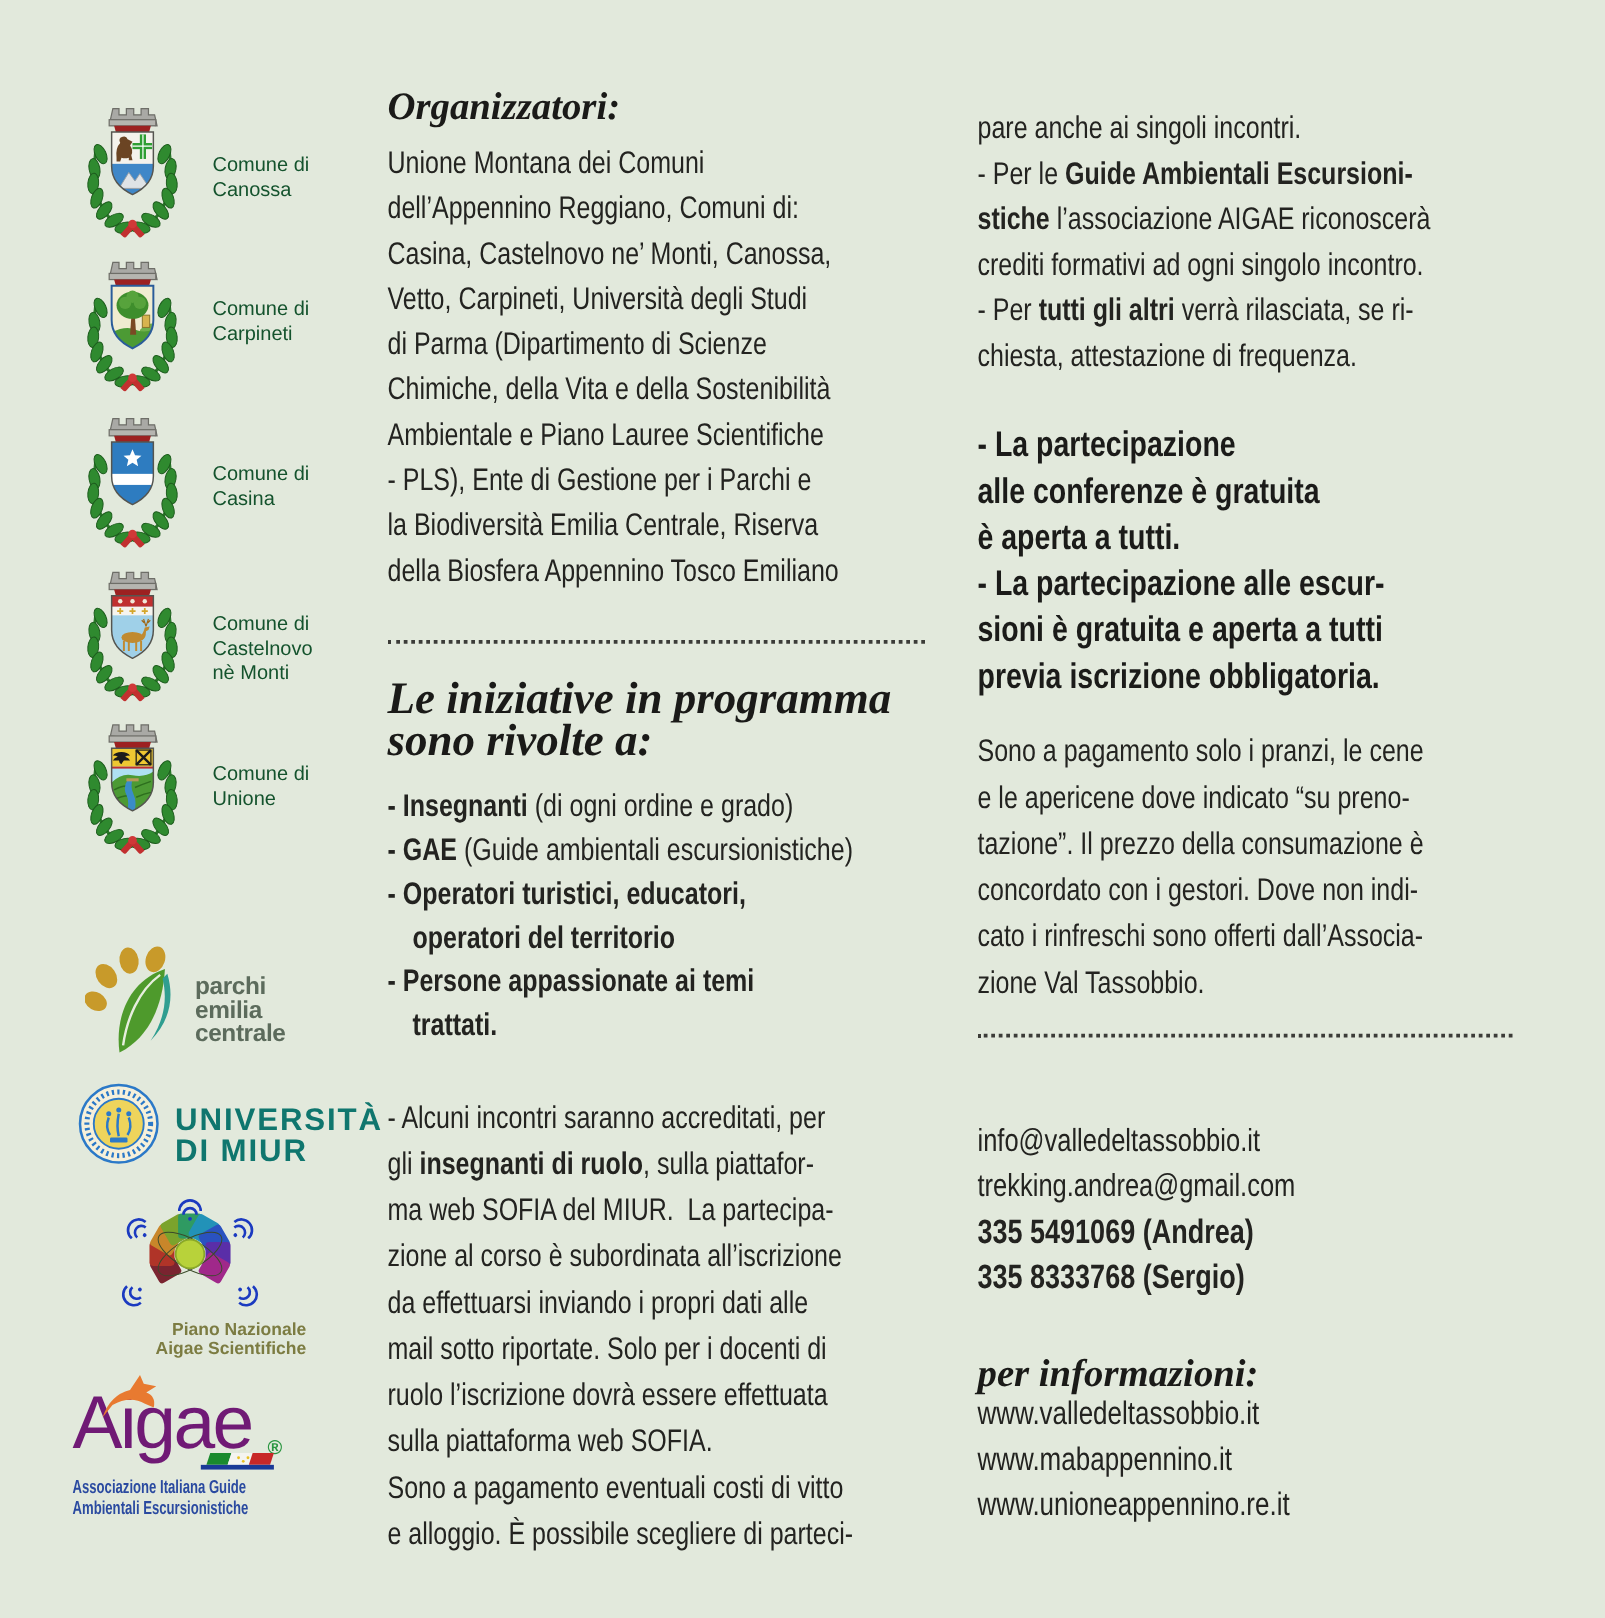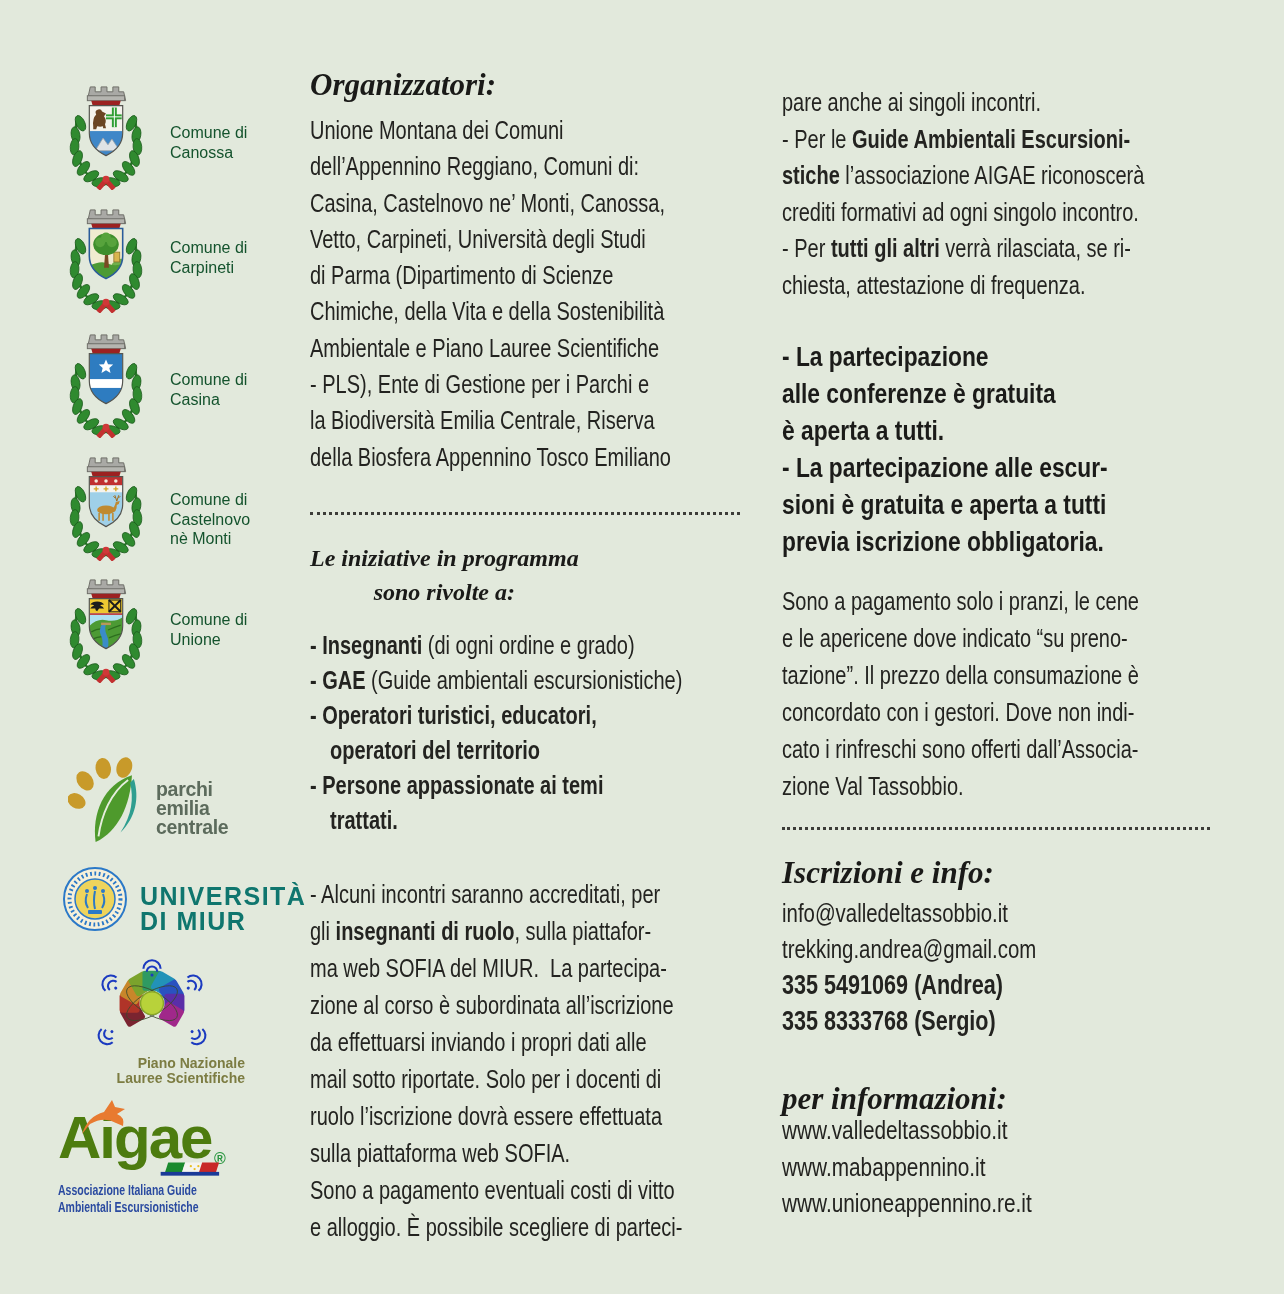--- a/index.html
+++ b/index.html
@@ -4,28 +4,28 @@
 <style>
   html,body{margin:0;padding:0;background:#e2e9dc;}
   .flyer{position:relative;width:1284px;height:1294px;background:#e2e9dc;overflow:hidden;
          font-family:"Liberation Sans",sans-serif;color:#232320;}
   .abs{position:absolute;}
   .cond{transform:scaleX(0.8);transform-origin:0 0;width:125%;}
   .ln{white-space:pre;}
   .b{font-weight:bold;}
   h1,h2,h3{margin:0;font-family:"Liberation Serif",serif;font-style:italic;font-weight:bold;color:#1a1a18;}
   .serifhead{font-size:31px;line-height:34px;}
-  .serifhead2{font-size:24px;line-height:34px;text-align:center;}
+  .serifhead2{font-size:36px;line-height:34px;}
   .body25{font-size:25px;line-height:37px;}
   .dotline{height:0;border-bottom:3px dotted #3c3c38;}
   .crest-label{font-size:16px;line-height:19.5px;color:#14532d;}
   .parchi-text{font-size:19.5px;line-height:19px;color:#5c6b5c;font-weight:bold;letter-spacing:-0.3px;}
   .unipr-text{font-size:25px;line-height:25px;color:#0f766e;font-weight:bold;letter-spacing:1.5px;}
   .pnls-text{font-size:14px;line-height:14.5px;color:#7c7c42;font-weight:bold;text-align:right;}
-  .aigae-word{font-size:60px;line-height:60px;font-weight:bold;color:#4d7c0f;letter-spacing:-2px;}
+  .aigae-word{font-size:60px;line-height:60px;font-weight:normal;color:#701a75;letter-spacing:-2px;}
   .aigae-reg{font-size:16px;font-weight:bold;color:#2a9640;}
   .aigae-text{font-size:15px;line-height:17px;font-weight:bold;color:#2a4aa0;transform:scaleX(0.7);transform-origin:0 0;width:143%;}
 </style>
 </head>
 <body>
 
 <div class="flyer">
 
   <svg width="0" height="0" style="position:absolute">
     <defs>
@@ -223,21 +223,21 @@
     <ellipse cx="65" cy="46" rx="30" ry="12" fill="none" stroke="#3a4a2a" stroke-width="0.8" transform="rotate(-30 65 46)"></ellipse>
     <circle cx="65" cy="46" r="12" fill="#b8d23a" stroke="#8aa828" stroke-width="1.5"></circle>
     <use href="#wifi" transform="translate(65,10)"></use>
     <use href="#wifi" transform="translate(22,26) rotate(-50)"></use>
     <use href="#wifi" transform="translate(108,26) rotate(50)"></use>
     <use href="#wifi" transform="translate(18,80) rotate(-130)"></use>
     <use href="#wifi" transform="translate(112,80) rotate(130)"></use>
   </svg>
   <div class="abs pnls-text" style="left:65px;top:1056px;width:180px">
     <div class="ln">Piano Nazionale</div>
-    <div class="ln">Lauree Scientifiche</div>
+    <div class="ln">Aigae Scientifiche</div>
   </div>
 
   <div class="abs aigae-word" style="left:58px;top:1108px">Aigae</div>
   <svg class="abs" style="left:78px;top:1096px" width="52" height="42" viewBox="0 0 52 42">
     <path d="M4,38 Q10,20 26,16 L34,4 l3,7 10,2 -8,5 q8,3 6,12 l-7,-3 q-12,-7 -26,1 z" fill="#e87a30"></path>
   </svg>
   <span class="abs aigae-reg" style="left:214px;top:1150px">®</span>
   <svg class="abs" style="left:155px;top:1162px" width="66" height="16" viewBox="0 0 70 16">
     <g transform="skewX(-18)">
       <rect x="14" y="0" width="18" height="10" fill="#1a8a2e"></rect>
@@ -320,21 +320,20 @@
     <div class="ln">Sono a pagamento solo i pranzi, le cene</div>
     <div class="ln">e le apericene dove indicato “su preno-</div>
     <div class="ln">tazione”. Il prezzo della consumazione è</div>
     <div class="ln">concordato con i gestori. Dove non indi-</div>
     <div class="ln">cato i rinfreschi sono offerti dall’Associa-</div>
     <div class="ln">zione Val Tassobbio.</div>
   </div>
 
   <div class="abs dotline" style="left:782px;top:827px;width:428px"></div>
 
-  <h3 class="abs serifhead" style="left:782px;top:856px">Iscrizioni e info:</h3>
 
   <div class="abs cond" style="left:782px;top:895px;font-size:25.5px;line-height:36px">
     <div class="ln">info@valledeltassobbio.it</div>
     <div class="ln">trekking.andrea@gmail.com</div>
     <div class="ln b" style="font-size:27px">335 5491069 (Andrea)</div>
     <div class="ln b" style="font-size:27px">335 8333768 (Sergio)</div>
   </div>
 
   <h3 class="abs serifhead" style="left:782px;top:1082px">per informazioni:</h3>
 

